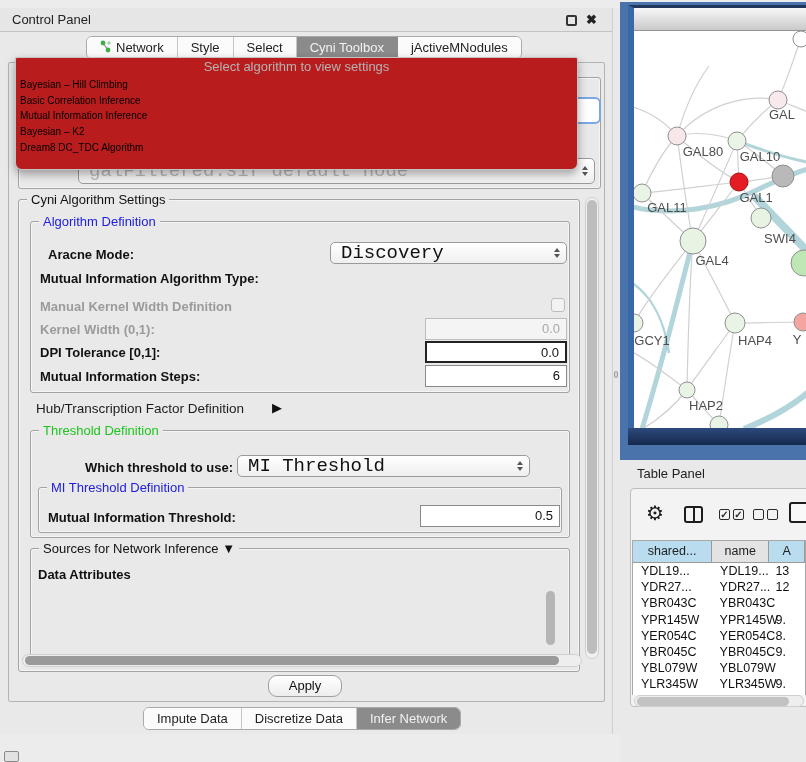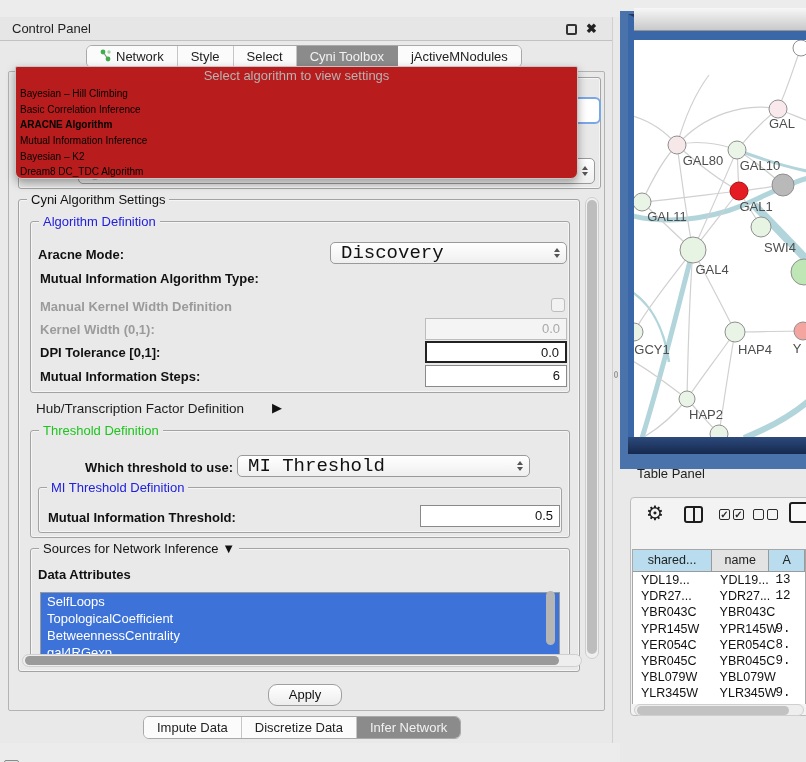--- a/index.html
+++ b/index.html
@@ -1,20 +1,20 @@
 <!DOCTYPE html>
 <html><head>
 <meta charset="utf-8">
 <style>
   * { margin:0; padding:0; box-sizing:border-box; }
   html,body { width:806px; height:762px; }
   body { font-family:"Liberation Sans", sans-serif; background:#e9e9e9; overflow:hidden; }
   #app { position:relative; width:806px; height:762px; background:#ececec; overflow:hidden; }
 
-  .abs { position:absolute;margin-top:9px; }
+  .abs { position:absolute; }
 
   
   #control-panel { left:0; top:8px; width:612px; height:726px; background:#e9e9e9; }
   #cp-titlebar { left:0; top:8px; width:612px; height:24px; background:#e6e6e6; border-bottom:1px solid #c2c2c2; }
   #cp-title { position:absolute; left:12px; top:4px; font-size:13px; color:#222; }
   #float-icon { position:absolute; left:566px; top:7px; width:11px; height:11px; border:2px solid #333; border-radius:2px; background:transparent; }
   #close-icon { position:absolute; left:586px; top:4px; font-size:13px; font-weight:bold; color:#222; }
 
   
   .tabbar { display:flex; height:23px; border:1px solid #a9a9a9; border-radius:6px; overflow:hidden; background:#fbfbfb; }
@@ -94,21 +94,21 @@
   #table-box { left:630px; top:488px; width:180px; height:219px; background:#f3f3f3; border:1px solid #bdbdbd; border-radius:4px; }
   #tp-gear { position:absolute; left:646px; top:503px; font-size:20px; color:#1d1d1d; line-height:20px; }
   #tp-cols { position:absolute; left:684px; top:506px; width:19px; height:17px; border:2px solid #1d1d1d; border-radius:3px; }
   #tp-cols i { position:absolute; left:7px; top:0; width:2px; height:13px; background:#1d1d1d; }
   .cbicon { position:absolute; top:509px; width:11px; height:11px; border:1.6px solid #2a2a2a; border-radius:2px; font-size:10px; font-weight:bold; color:#2a2a2a; text-align:center; line-height:9px; }
   #tp-doc { position:absolute; left:789px; top:502px; width:28px; height:21px; border:2px solid #1d1d1d; border-radius:3px; background:#f9f9f9; }
   #net-table { left:632px; top:540px; width:174px; height:155px; background:#fff; border:1px solid #a8a8a8; border-bottom:none; overflow:hidden; font-size:12.5px; }
   .trow { display:flex; height:16.2px; line-height:16.2px; color:#111; }
   .trow .c0 { width:80px; padding-left:8px; }
   .trow .c1 { width:58px; padding-left:8px; }
-  .trow .c2 { width:36px; padding-left:6px;font-family:Liberation Mono, monospace; }
+  .trow .c2 { width:36px; padding-left:6px; }
   #thead .hc { height:22px; line-height:21px; text-align:center; border-right:1px solid #9a9a9a; border-bottom:1px solid #9a9a9a; font-size:12.5px; color:#222; overflow:hidden; }
   #thead { display:flex; }
   #thead .h0 { width:80px; background:#b9ddef; }
   #thead .h1 { width:58px; background:#e3e3e3; }
   #thead .h2 { width:36px; background:#b9ddef; }
   #table-hscroll { left:634px; top:695px; width:170px; height:12px; }
   #table-hscroll .thumb { left:2px; width:152px; background:#c2c2c2; }
 
   #mini-icon { left:4px; top:751px; width:15px; height:11px; border:1px solid #8a8a8a; background:#e2e2e2; border-radius:2px; }
 </style>
@@ -166,21 +166,21 @@
   </div>
 
   <div class="vscroll" style="left:585px;top:197px;height:462px;">
     <span class="thumb" style="top:2px;height:454px;"></span>
   </div>
 
   <div class="gbox" style="left:30px;top:221px;width:540px;height:172px;">
     <span class="legend blue">Algorithm Definition</span>
   </div>
 
-  <span class="lbl" style="left:38px;top:247px;">Aracne Mode:</span>
+  <span class="lbl" style="left:48px;top:247px;">Aracne Mode:</span>
   <div class="combo" style="left:330px;top:242px;width:237px;">
     <span>Discovery</span>
     <span class="arrows">
         <i class="up"></i>
         <i class="dn"></i>
       </span>
   </div>
 
   <span class="lbl" style="left:40px;top:271px;">Mutual Information Algorithm Type:</span>
 
@@ -216,26 +216,20 @@
     <span class="legend blue">MI Threshold Definition</span>
   </div>
   <span class="lbl" style="left:48px;top:510px;">Mutual Information Threshold:</span>
   <div class="field" style="left:420px;top:505px;width:140px;">0.5</div>
 
   <div class="gbox" style="left:30px;top:548px;width:540px;height:112px;">
     <span class="legend"><span>Sources for Network Inference</span> <span>▼</span></span>
   </div>
   <span class="lbl" style="left:38px;top:567px;">Data Attributes</span>
 
-  <div id="attr-list" class="abs">
-      <div class="attr-item">SelfLoops</div>
-      <div class="attr-item">TopologicalCoefficient</div>
-      <div class="attr-item">BetweennessCentrality</div>
-      <div class="attr-item">gal4RGexp</div>
-    </div>
   <div id="attr-vscroll" class="vscroll">
     <span class="thumb"></span>
   </div>
 
   <div class="hscroll" style="left:22px;top:654px;width:560px;">
     <span class="thumb" style="left:2px;width:534px;"></span>
   </div>
 
   <div id="apply-btn" class="abs">Apply</div>
 
@@ -243,21 +237,20 @@
       <div class="tab">Impute Data</div>
       <div class="tab">Discretize Data</div>
       <div class="tab selected">Infer Network</div>
     </div>
 
   <div id="algo-popup" class="abs">
     <div class="ph">Select algorithm to view settings</div>
     <div id="dropdown-list">
         <div class="algo-item">Bayesian – Hill Climbing</div>
         <div class="algo-item">Basic Correlation Inference</div>
-        <div class="algo-item bold">ARACNE Algorithm</div>
         <div class="algo-item">Mutual Information Inference</div>
         <div class="algo-item">Bayesian – K2</div>
         <div class="algo-item">Dream8 DC_TDC Algorithm</div>
       </div>
   </div>
 
   <div id="splitter" class="abs"></div>
   <div id="splitter-handle"></div>
 
   <div id="desktop" class="abs"></div>

